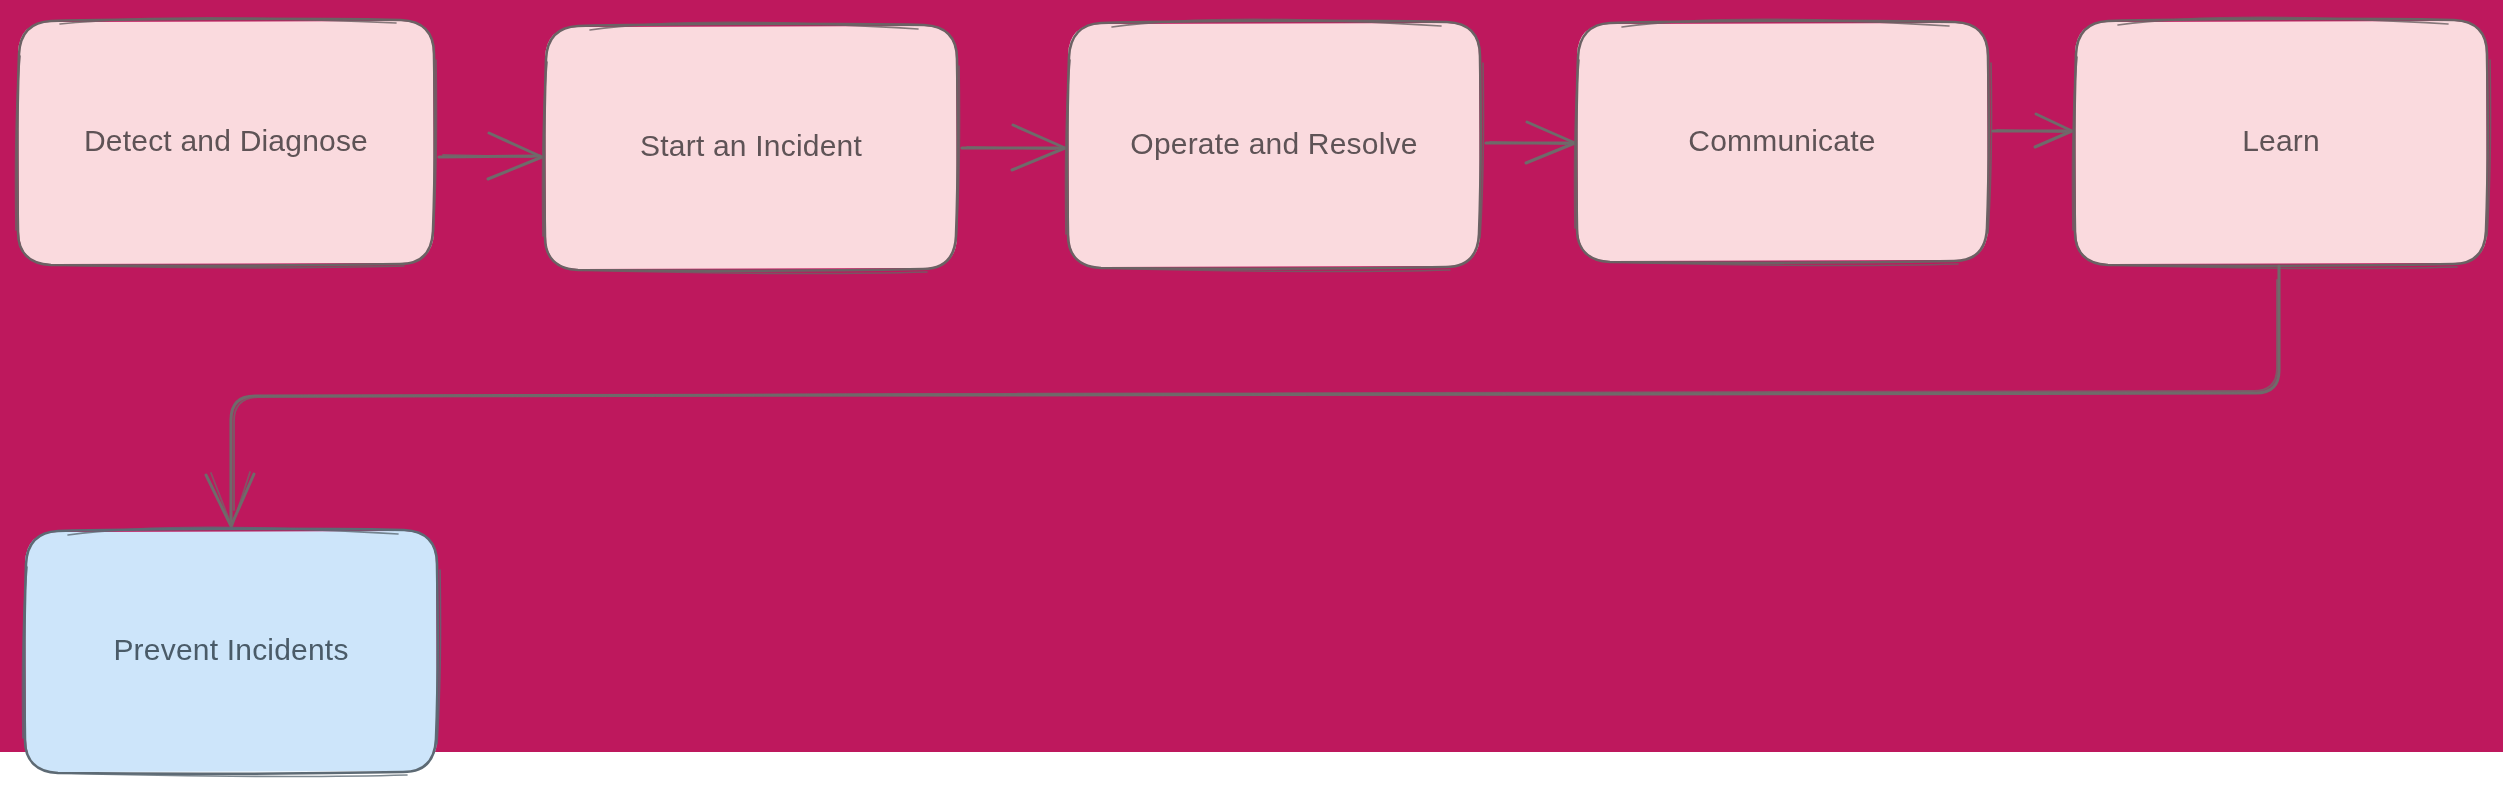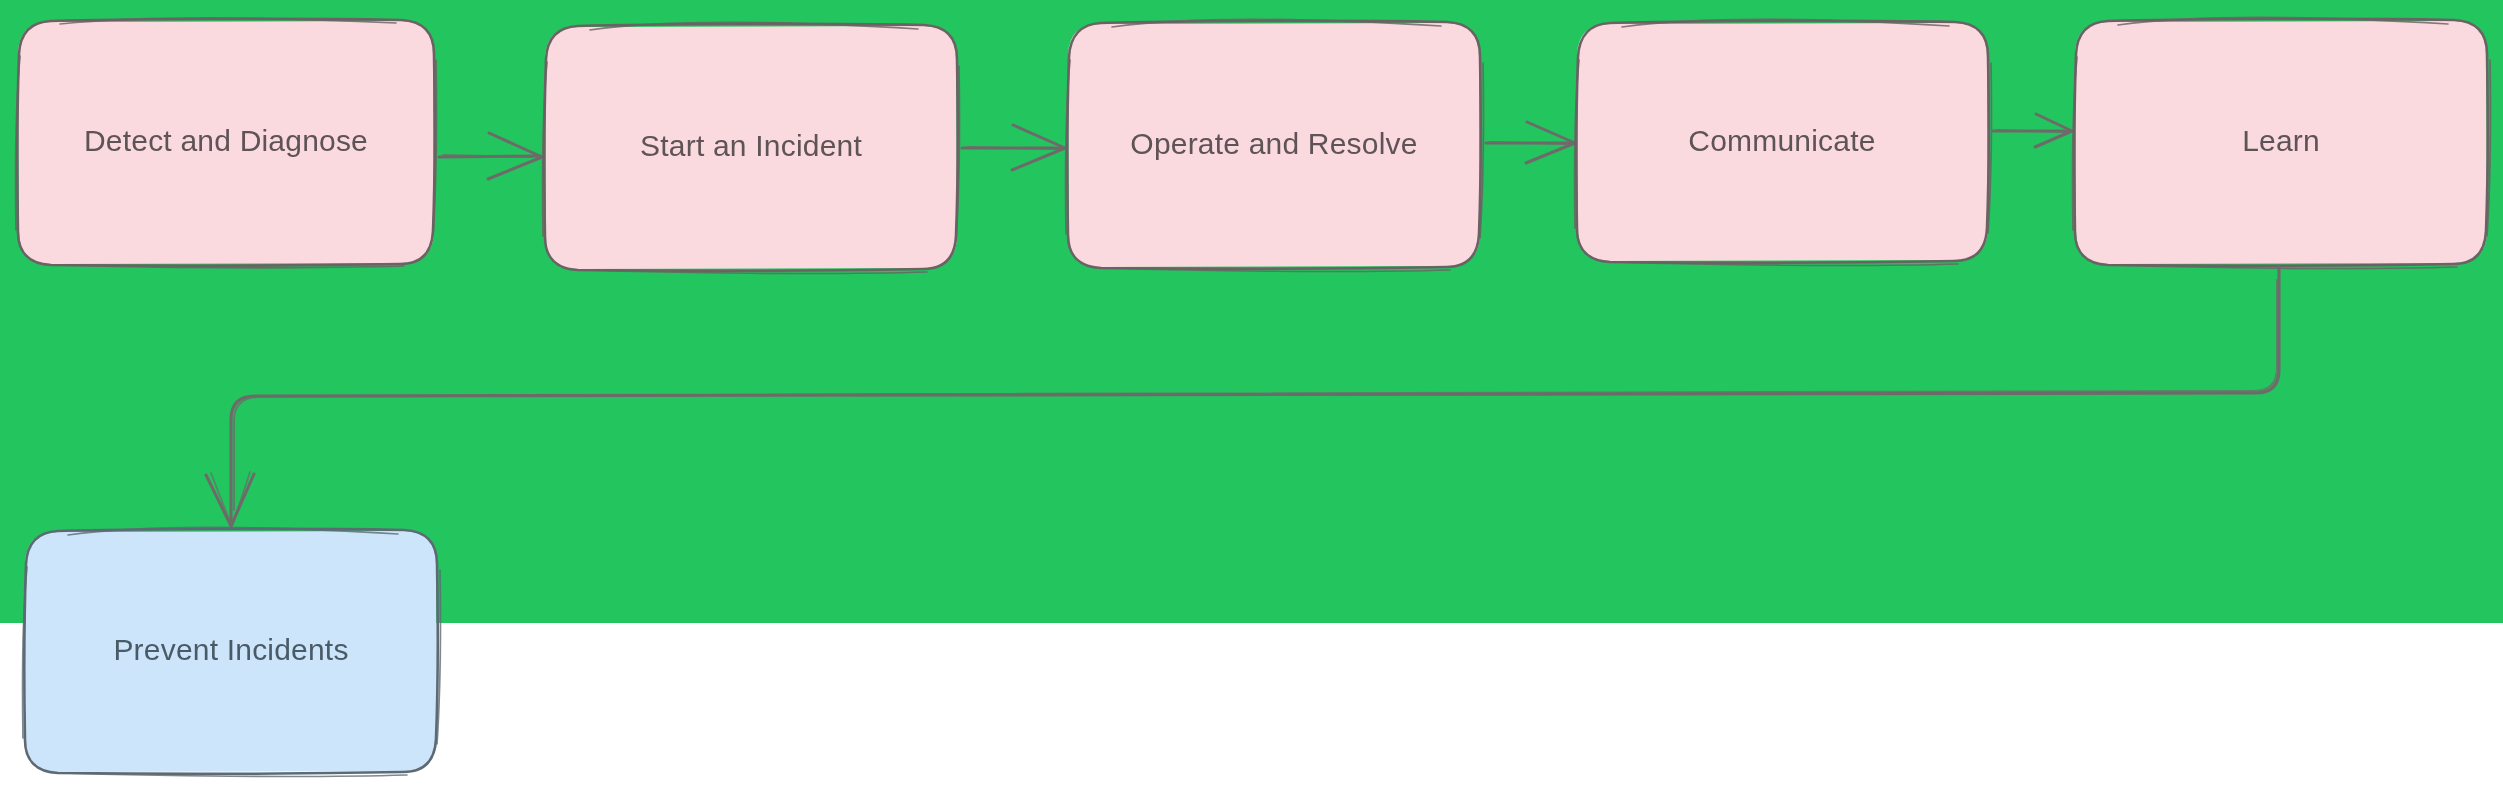--- a/index.html
+++ b/index.html
@@ -9,22 +9,22 @@
   }
   body {
     width: 2503px;
     height: 792px;
     font-family: "Liberation Sans", sans-serif;
     overflow: hidden;
   }
   #diagram-root {
     position: relative;
     width: 2503px;
-    height: 623px;
-    background: #22c55e;
+    height: 752px;
+    background: #be185d;
   }
   svg#flow-svg {
     position: absolute;
     top: 0;
     left: 0;
     width: 2503px;
     height: 792px;
     display: block;
   }
   .node-label {

